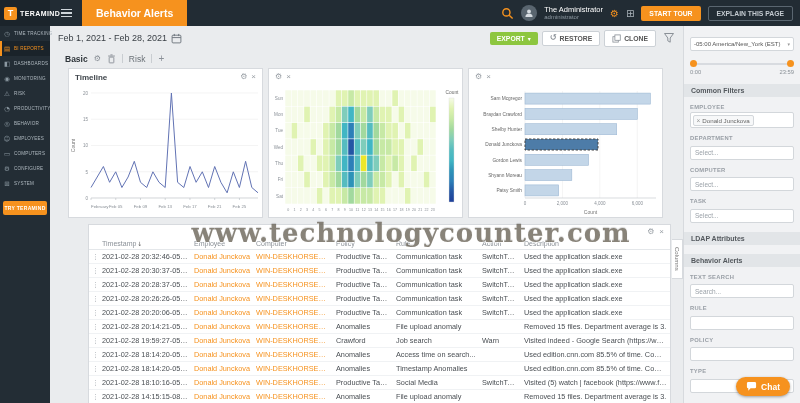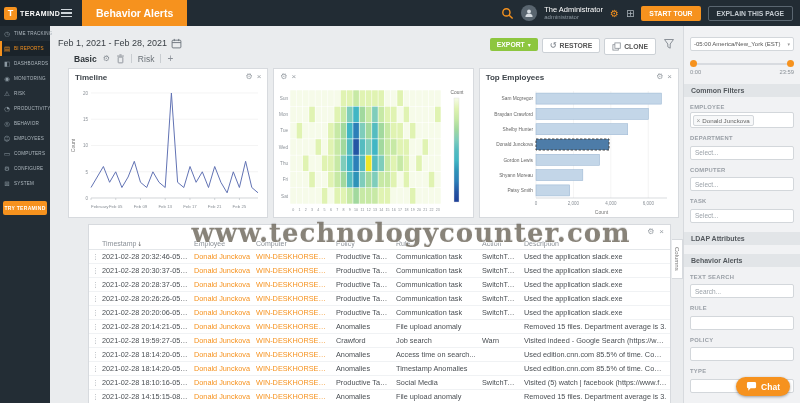--- a/index.html
+++ b/index.html
@@ -28,36 +28,36 @@
 .sidebar{position:absolute;top:26px;left:0;width:50px;bottom:0;background:#232d35;z-index:20;display:flex;flex-direction:column;}
 .sb-item{display:flex;align-items:center;gap:3px;padding:0 3px;height:15px;cursor:pointer;}
 .sb-ico{font-size:6.5px;color:#8b98a1;width:8px;text-align:center;flex:0 0 auto;}
 .sb-lbl{font-size:4.6px;color:#aeb8bf;letter-spacing:.2px;white-space:nowrap;}
 .sb-item.active{background:#1a232a;border-left:2px solid #f6921e;padding-left:1px;}
 .sb-item.active .sb-lbl,.sb-item.active .sb-ico{color:#f6921e;}
 .try-btn{margin:10px 3px 0;background:#f6921e;color:#fff;font-size:5px;font-weight:bold;text-align:center;padding:4px 1px;border-radius:2px;cursor:pointer;letter-spacing:.3px;}
 
 
 .main{position:absolute;top:26px;left:50px;right:117px;bottom:0;background:#eaecee;overflow:hidden;}
-.toolbar-row{height:23px;display:flex;align-items:flex-start;padding:12px 8px;gap:4px;}
+.toolbar-row{height:23px;display:flex;align-items:center;padding:12px 8px;gap:4px;}
 .date-range{font-size:9px;color:#3a4046;cursor:pointer;}
 .spacer{flex:1;}
 .btn{font-size:6.8px;font-weight:bold;border-radius:2px;padding:3px 7px;display:flex;align-items:center;gap:3px;cursor:pointer;border:none;font-family:inherit;}
 .btn-export{background:#8dc63f;color:#fff;}
 .btn-light{background:#fff;border:1px solid #ccd1d6;color:#555;}
 .caret{font-size:6px;}
 .rots{font-size:8px;color:#8a9097;line-height:0;}
-.tab-row{height:17px;display:flex;align-items:center;padding:0 24px;gap:6px;font-size:8.5px;color:#6b7278;}
+.tab-row{height:17px;display:flex;align-items:center;padding:0 15px;gap:6px;font-size:8.5px;color:#6b7278;}
 .tab{cursor:pointer;}
 .tab-active{color:#2f353a;font-weight:bold;}
 .tab.add{font-size:10px;color:#8a9097;}
 .sm-ico{font-size:8px;color:#8a9097;cursor:pointer;}
 .sep{width:1px;height:9px;background:#c9cdd1;}
 
-.charts-row{display:flex;gap:5px;margin:1px 4px 0 18px;height:150px;}
+.charts-row{display:flex;gap:5px;margin:1px 20px 0 18px;height:150px;}
 .panel{flex:1;background:#fff;border:1px solid #d7dade;display:flex;flex-direction:column;min-width:0;}
 .panel-hd{height:16px;display:flex;align-items:center;padding:0 6px;gap:4px;}
 .panel-title{font-size:8px;font-weight:bold;color:#3f454b;flex:1;}
 .panel-ico{font-size:8px;color:#9aa0a6;cursor:pointer;line-height:1;}
 .panel-body{flex:1;position:relative;overflow:hidden;}
 
 
 .table-wrap{position:relative;margin:6px 12px 0 38px;background:#fff;border:1px solid #d7dade;height:181px;}
 .tbl-tools{height:13px;display:flex;justify-content:flex-end;align-items:center;gap:5px;padding:0 6px;}
 .columns-tab{position:absolute;right:-13px;top:14px;background:#fff;border:1px solid #d7dade;border-left:none;font-size:6px;color:#777;padding:7px 2px;writing-mode:vertical-rl;cursor:pointer;}
@@ -479,21 +479,20 @@
                 <stop offset="0.80" stop-color="#2c7fb8"></stop>
                 <stop offset="0.90" stop-color="#2456a4"></stop>
                 <stop offset="1.00" stop-color="#1d3f99"></stop>
               </linearGradient>
             </defs>
             <rect x="180" y="13" width="5" height="104" fill="url(#hg)" stroke="#ddd" stroke-width="0.4"></rect>
           </svg></div>
     </div>
     <div class="panel">
       <div class="panel-hd">
-        <span class="panel-title">Top Employees</span>
         <span class="panel-ico icon">⚙</span>
         <span class="panel-ico">×</span>
       </div>
       <div class="panel-body"><svg id="bars-svg" width="197" height="131">
             <line x1="56" y1="6" x2="56" y2="113" stroke="#ededed" stroke-width="0.6"></line>
             <text x="56" y="119.5" text-anchor="middle" font-size="4.5" fill="#8a9097">0</text>
             <line x1="93.42857142857142" y1="6" x2="93.42857142857142" y2="113" stroke="#ededed" stroke-width="0.6"></line>
             <text x="93.42857142857142" y="119.5" text-anchor="middle" font-size="4.5" fill="#8a9097">2,000</text>
             <line x1="130.85714285714283" y1="6" x2="130.85714285714283" y2="113" stroke="#ededed" stroke-width="0.6"></line>
             <text x="130.85714285714283" y="119.5" text-anchor="middle" font-size="4.5" fill="#8a9097">4,000</text>

